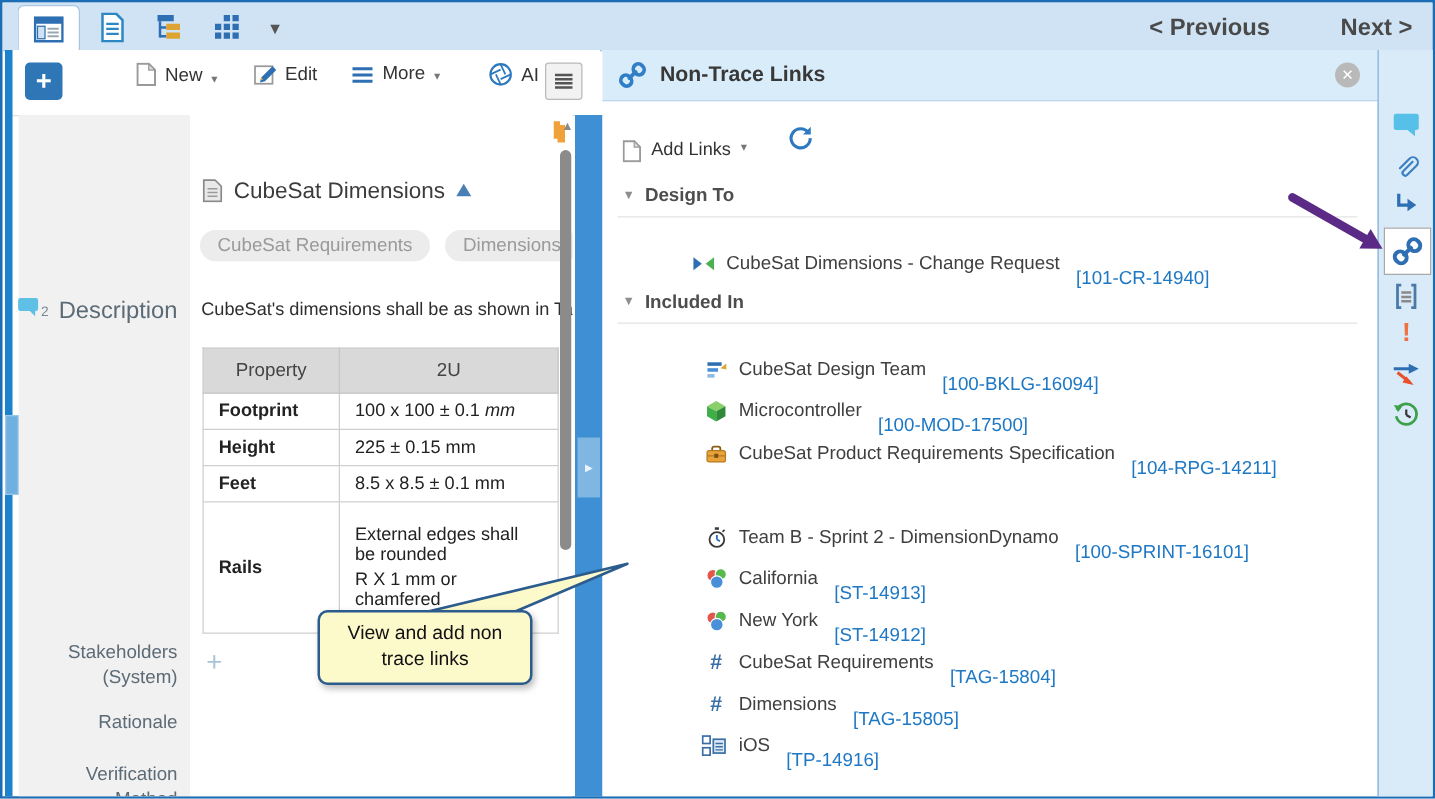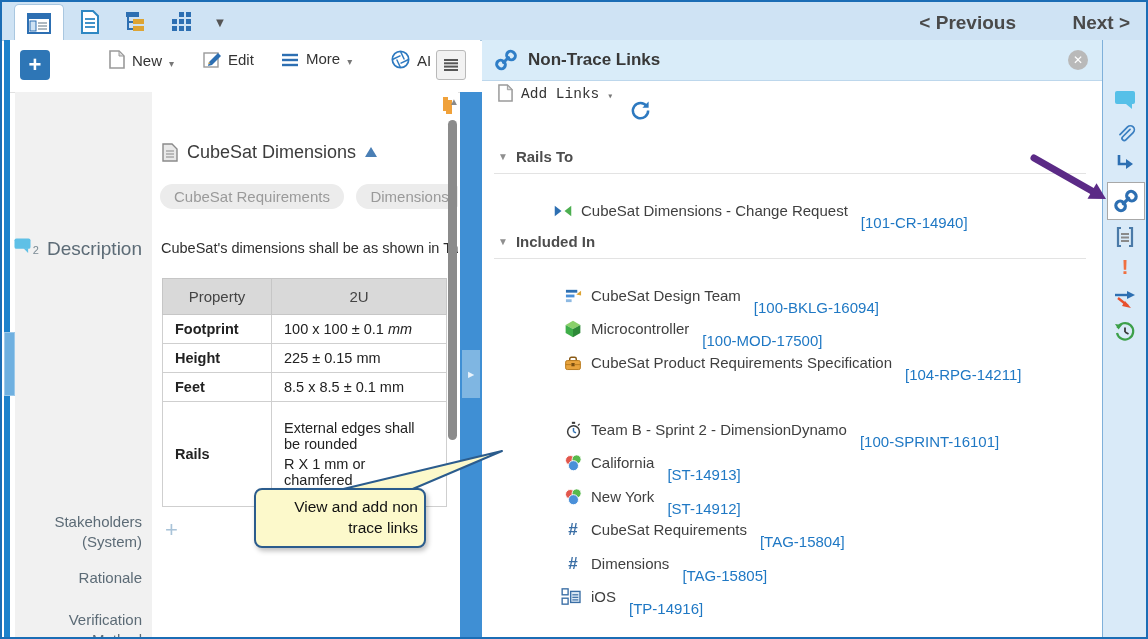--- a/index.html
+++ b/index.html
@@ -43,31 +43,31 @@
   #panel-title{font-size:17px;font-weight:bold;color:#383838;margin-left:10px;}
   #panel-close{position:absolute;right:14px;top:10px;width:20px;height:20px;border-radius:50%;background:#b9b9b9;color:#fff;
                font-size:12px;display:flex;align-items:center;justify-content:center;cursor:pointer;}
   .section-head{position:absolute;left:16px;display:flex;align-items:center;gap:8px;font-size:15px;font-weight:bold;color:#4d4d4d;}
   .section-caret{font-size:10px;color:#8f8f8f;}
   .sep{position:absolute;left:12px;width:592px;border-top:1px solid #e3e3e3;}
   .nt-item{position:absolute;display:flex;align-items:center;gap:9px;font-size:15px;color:#3f3f3f;white-space:nowrap;}
   .nt-id{color:#1f78c4;cursor:pointer;text-decoration:none;margin-left:4px;margin-top:24px;}
   .nt-name{cursor:pointer;}
   .ic{display:inline-flex;width:18px;height:18px;align-items:center;justify-content:center;}
-  #addlinks{position:absolute;left:16px;top:44px;display:flex;align-items:flex-end;gap:8px;font-size:14.5px;color:#333;cursor:pointer;font-family:Liberation Mono, monospace;}
+  #addlinks{position:absolute;left:16px;top:72px;display:flex;align-items:flex-start;gap:8px;font-size:14.5px;color:#333;cursor:pointer;}
   #refresh{position:absolute;left:148px;top:60px;cursor:pointer;}
   
   #sidebar{position:absolute;left:1100px;top:38px;width:44px;height:599px;background:#d9eaf8;border-left:1px solid #7fb0da;}
   .sbicon{position:absolute;left:0;width:44px;display:flex;justify-content:center;cursor:pointer;}
   #sb-selected{position:absolute;left:4px;top:142px;width:36px;height:36px;background:#fff;border:1px solid #a8a8a8;
                display:flex;align-items:center;justify-content:center;cursor:pointer;}
   .excl{font-size:21px;font-weight:bold;color:#f07040;}
   
   #tooltip{position:absolute;left:252px;top:486px;width:172px;height:60px;background:#fcf9cb;border:2px solid #2b5c8d;
-           border-radius:8px;z-index:51;display:flex;align-items:center;justify-content:center;text-align:right;
+           border-radius:8px;z-index:51;display:flex;align-items:center;justify-content:center;text-align:center;
            font-size:15.5px;color:#111;line-height:1.35;box-shadow:2px 3px 5px rgba(0,0,0,.25);padding:2px 6px;box-sizing:border-box;}
   #overlay{position:absolute;left:0;top:0;width:1148px;height:639px;z-index:50;pointer-events:none;}
 </style>
 </head>
 <body>
 
 <div id="root">
 
   <div id="topbar">
     <div class="tab active" style="left:12px">
@@ -276,21 +276,21 @@
     </div>
     <div id="refresh">
       <svg width="21" height="21" viewBox="0 0 22 22">
         <path d="M17.5 6.5A8 8 0 1 0 19 11" fill="none" stroke="#2d79c0" stroke-width="2.6"></path>
         <path d="M19.5 1.5v6.5h-6.5z" fill="#2d79c0"></path>
       </svg>
     </div>
 
     <div class="section-head" style="top:108px">
       <span class="section-caret">▼</span>
-      <span>Rails To</span>
+      <span>Design To</span>
     </div>
     <div class="sep" style="top:133px"></div>
 
     <div class="nt-item" style="left:72px;top:150px">
       <span class="ic">
         <svg width="18" height="14" viewBox="0 0 24 16">
           <path d="M1 1l9 7-9 7z" fill="#2d6fb2"></path>
           <path d="M23 1l-9 7 9 7z" fill="#4caf50"></path>
         </svg>
       </span>

